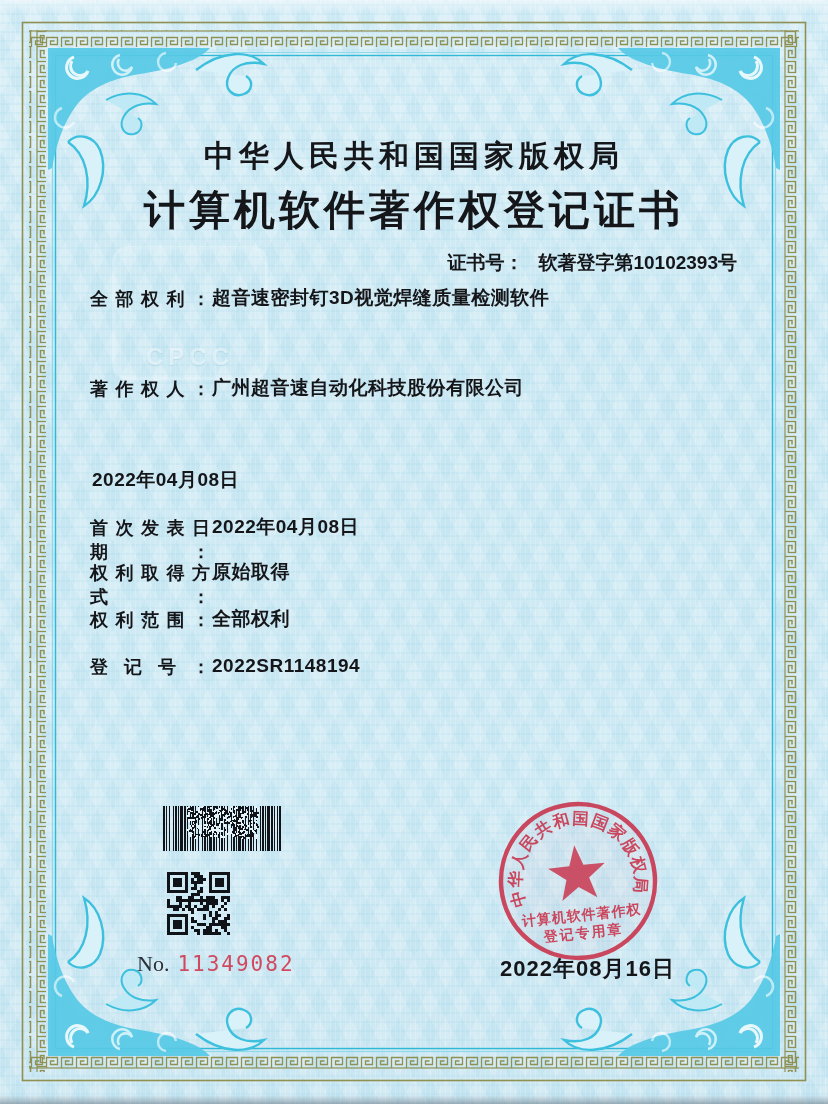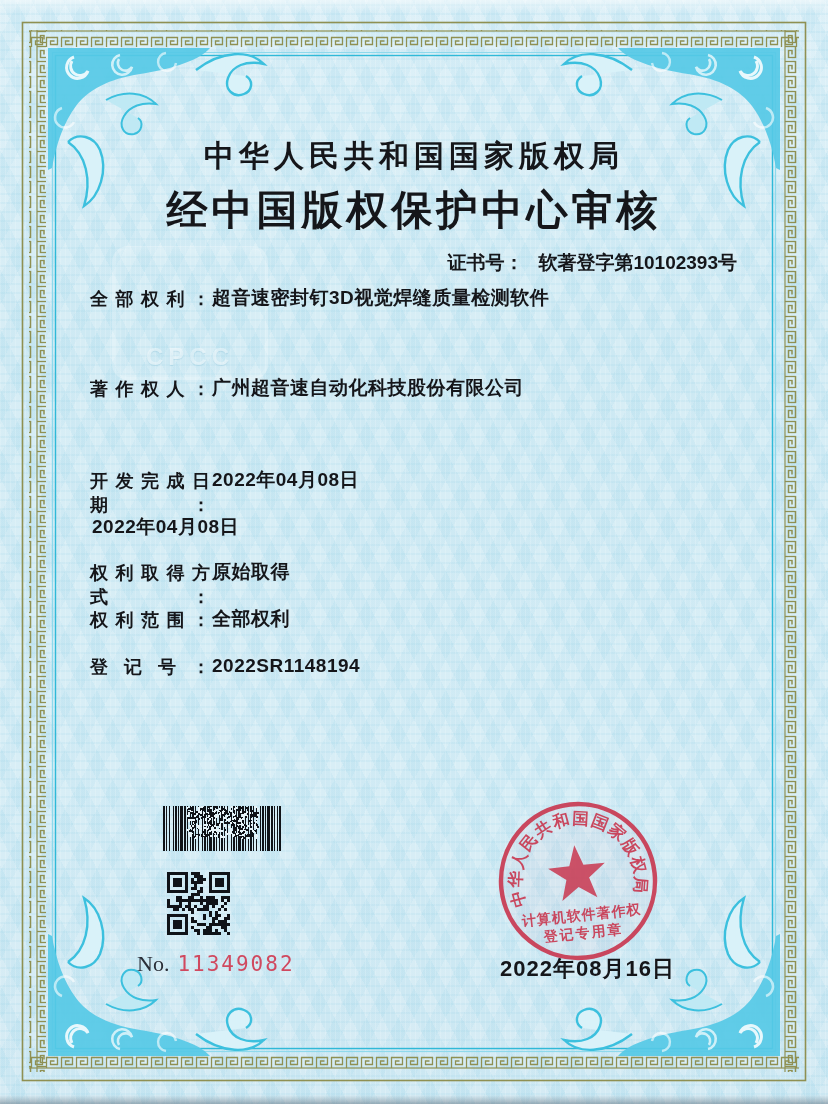--- a/index.html
+++ b/index.html
@@ -95,44 +95,44 @@
     <use href="#orn" transform="translate(780,48) scale(-1,1)"></use>
     <use href="#orn" transform="translate(48,1056) scale(1,-1)"></use>
     <use href="#orn" transform="translate(780,1056) scale(-1,-1)"></use>
   </svg>
 
   <div class="cpcc">CPCC</div>
 
   <div class="content">
 
     <div class="title1">中华人民共和国国家版权局</div>
-    <div class="title2">经中国版权保护中心审核</div>
+    <div class="title2">计算机软件著作权登记证书</div>
 
     <div class="certno">
       <span class="lbl">证书号：</span><span>软著登字第10102393号</span>
     </div>
 
     <div class="field r1">
       <span class="lbl">全部权利：</span>
       <span class="val">
         <div>超音速密封钉3D视觉焊缝质量检测软件</div>
       </span>
     </div>
 
     <div class="field r2">
       <span class="lbl">著作权人：</span>
       <span class="val">广州超音速自动化科技股份有限公司</span>
     </div>
 
     <div class="field r3">
-      <span class="lbl">开发完成日期：</span>
       <span class="val">2022年04月08日</span>
     </div>
 
     <div class="field r4">
+      <span class="lbl">首次发表日期：</span>
       <span class="val">2022年04月08日</span>
     </div>
 
     <div class="field r6">
       <span class="lbl">权利范围：</span>
       <span class="val">全部权利</span>
     </div>
 
     <div class="field r5">
       <span class="lbl">权利取得方式：</span>

